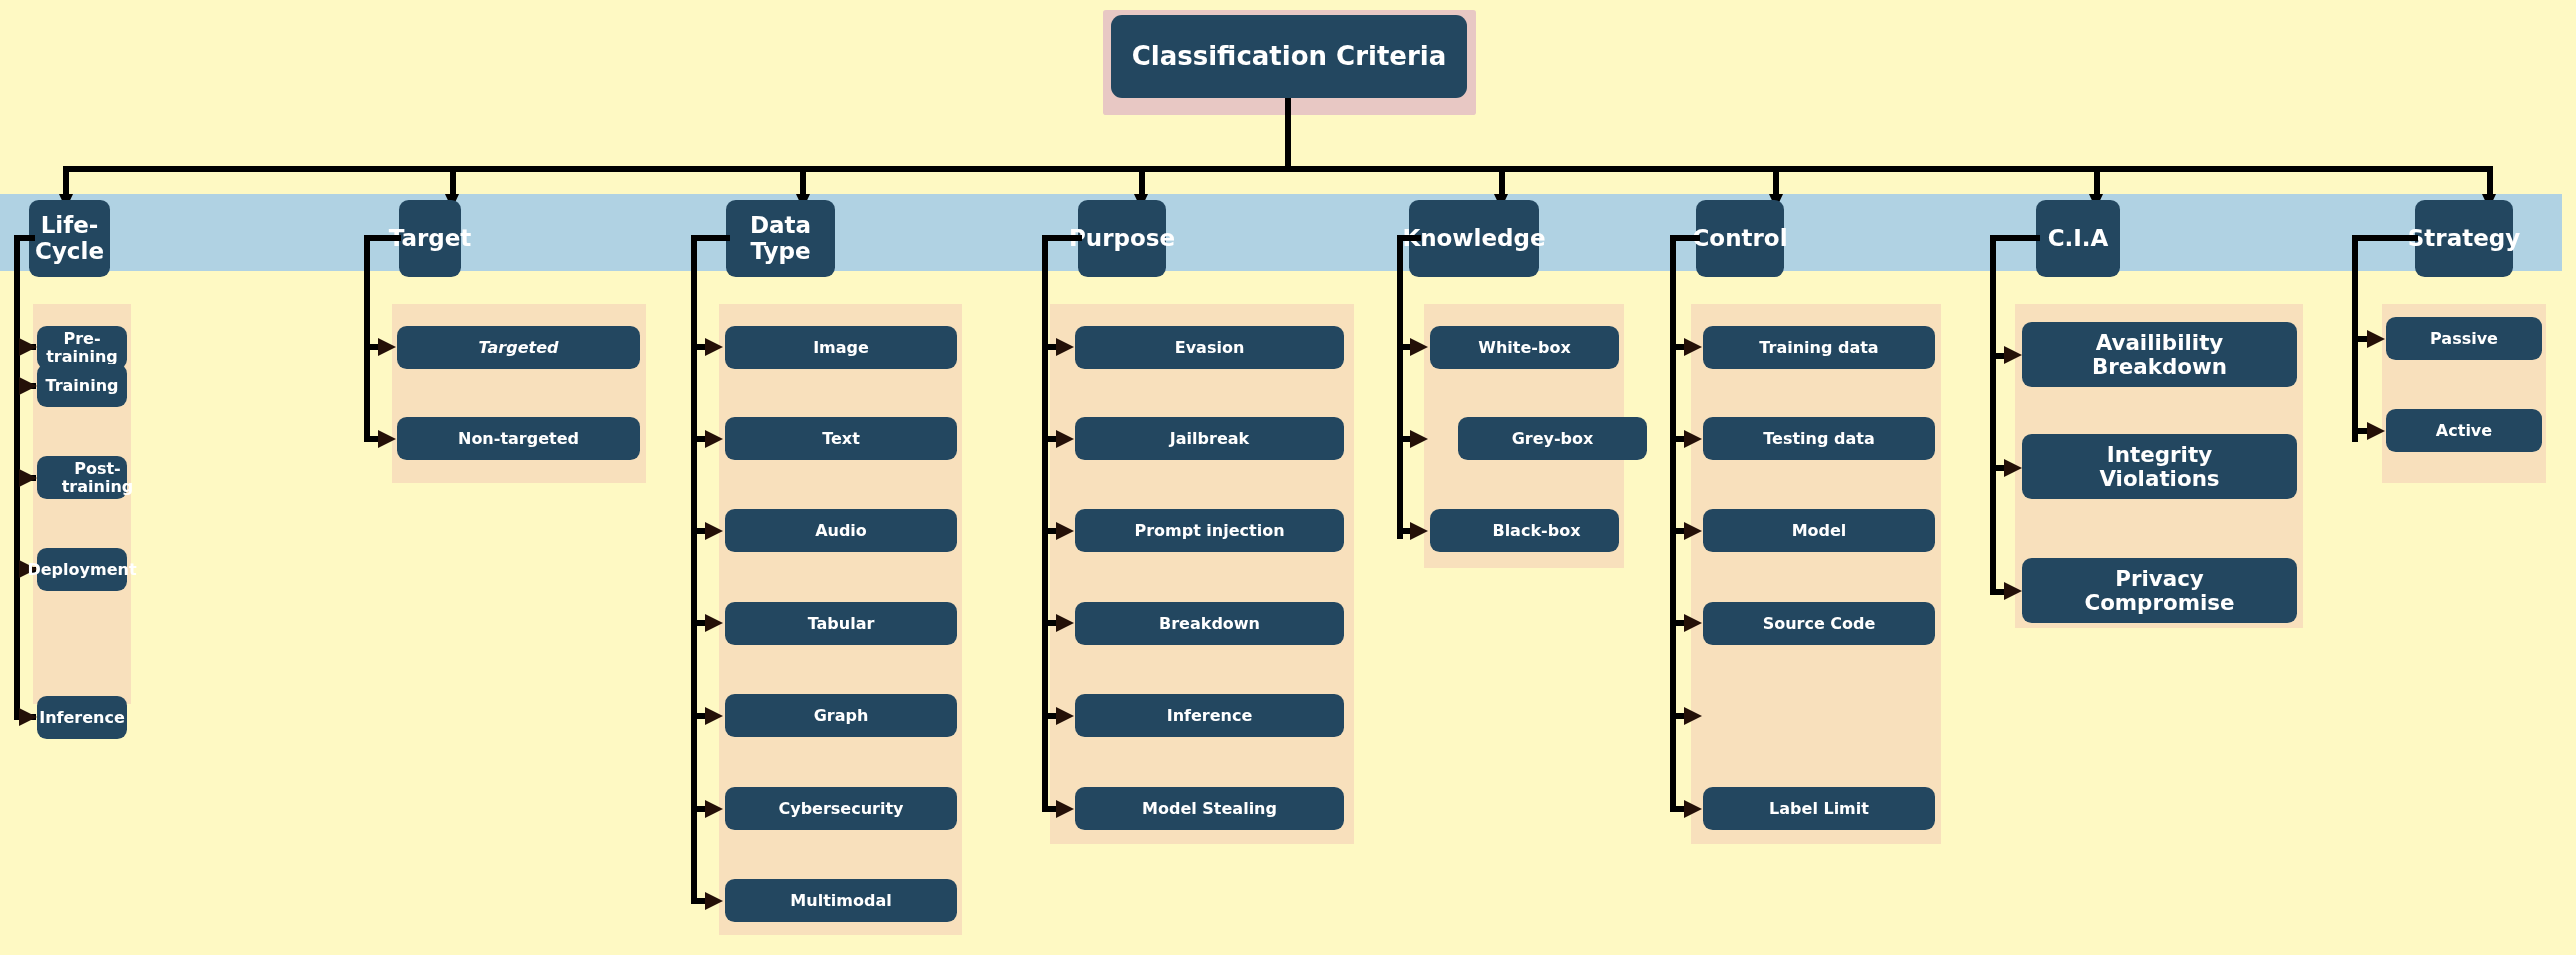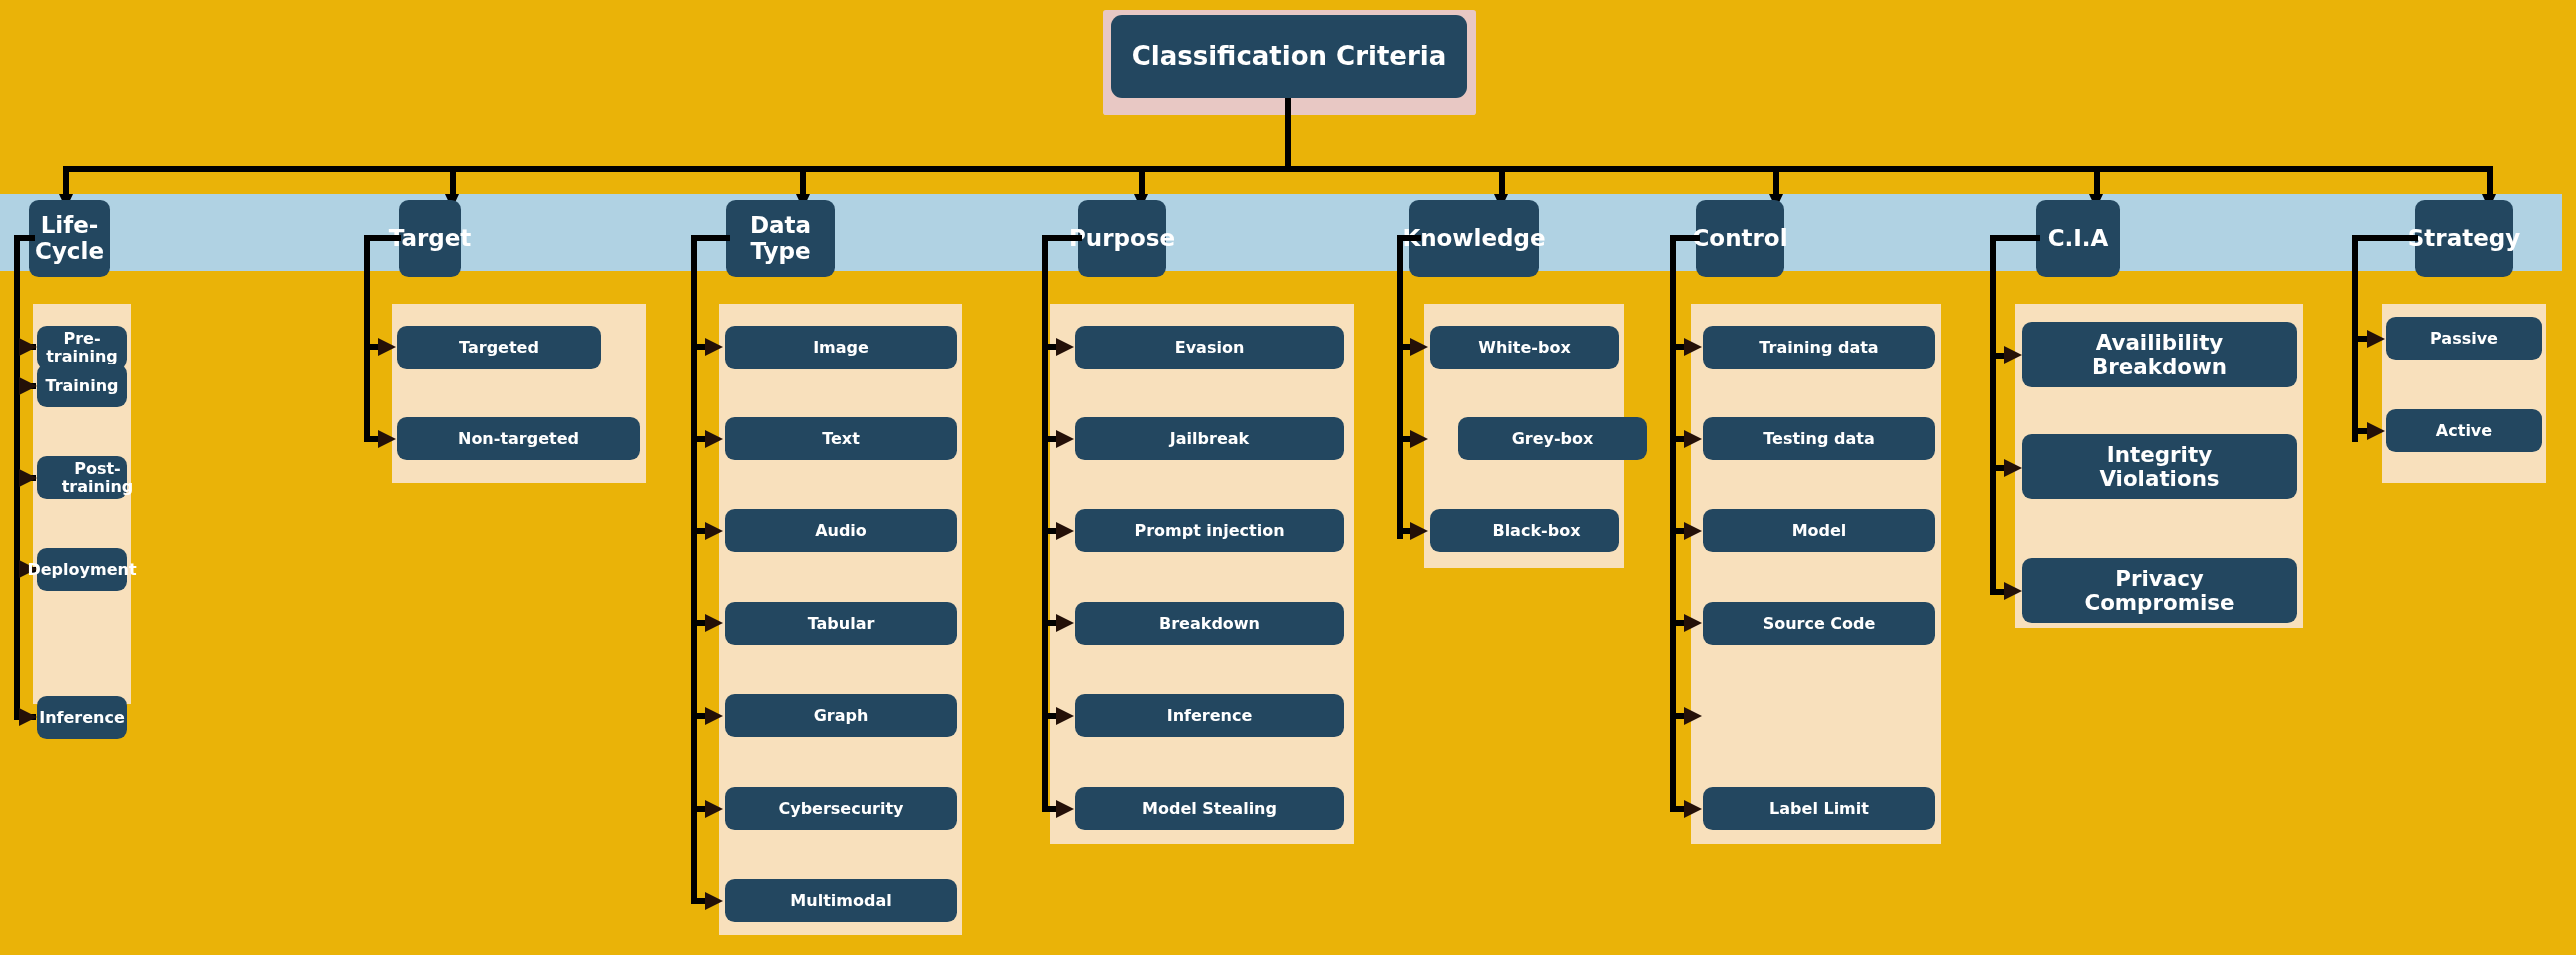--- a/index.html
+++ b/index.html
@@ -4,21 +4,21 @@
 <style>
   html, body {
     margin: 0;
     padding: 0;
     background: #ffffff;
   }
   #canvas {
     position: relative;
     width: 2576px;
     height: 956px;
-    background: #eab308;
+    background: #fef9c3;
     font-family: "DejaVu Sans", sans-serif;
     overflow: hidden;
   }
   
   .band-blue {
     position: absolute;
     background: #b0d2e3;
   }
   .panel-peach {
     position: absolute;
@@ -128,21 +128,21 @@
   <div class="arrow-down" style="left:445px; top:194px;"></div>
   <div class="node cat" style="left:399px; top:200px; width:62px; height:77px;">Target</div>
 
   <div class="panel-peach" style="left:392px; top:304px; width:254px; height:179px;"></div>
 
   <div class="line" style="left:364px; top:235px; width:5.5px; height:207px;"></div>
   <div class="line" style="left:364px; top:235px; width:37px; height:5.5px;"></div>
 
   <div class="line" style="left:364px; top:344px; width:22px; height:5.5px;"></div>
   <div class="arrow-right" style="left:378px; top:338px;"></div>
-  <div class="node leaf" style="left:397px; top:326px; width:204px; height:43px;">Targeted</div>
+  <div class="node leaf" style="left:397px; top:326px; width:243px; height:43px;font-style:italic;">Targeted</div>
 
   <div class="line" style="left:364px; top:436px; width:22px; height:5.5px;"></div>
   <div class="arrow-right" style="left:378px; top:430px;"></div>
   <div class="node leaf" style="left:397px; top:417px; width:243px; height:43px;">Non-targeted</div>
 
   <div class="line" style="left:800px; top:166px; width:6.2px; height:31px;"></div>
   <div class="arrow-down" style="left:796px; top:194px;"></div>
   <div class="node cat" style="left:726px; top:200px; width:109px; height:77px;">Data Type</div>
 
   <div class="panel-peach" style="left:719px; top:304px; width:243px; height:631px;"></div>

